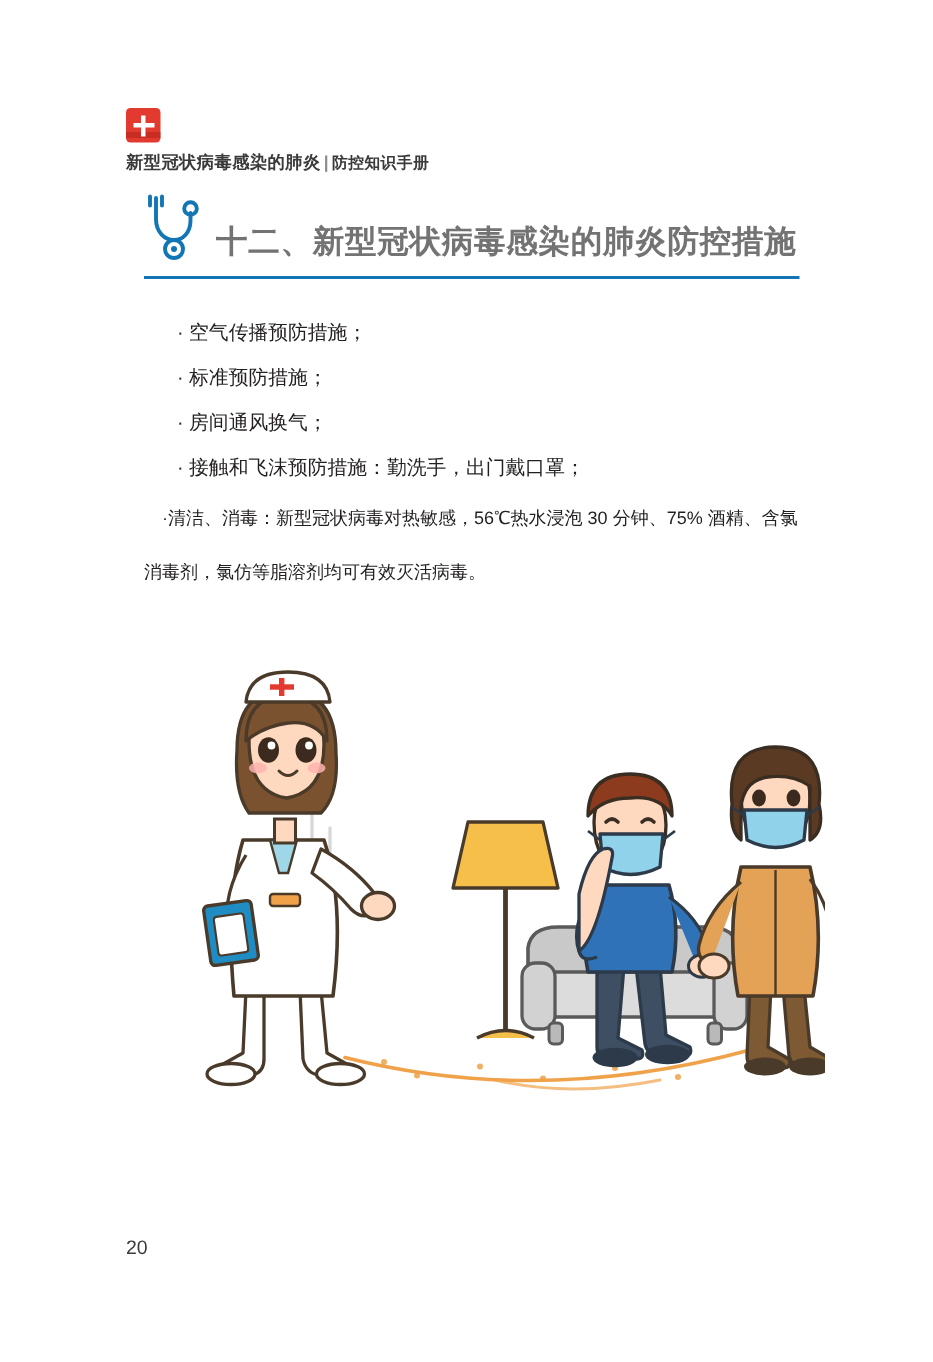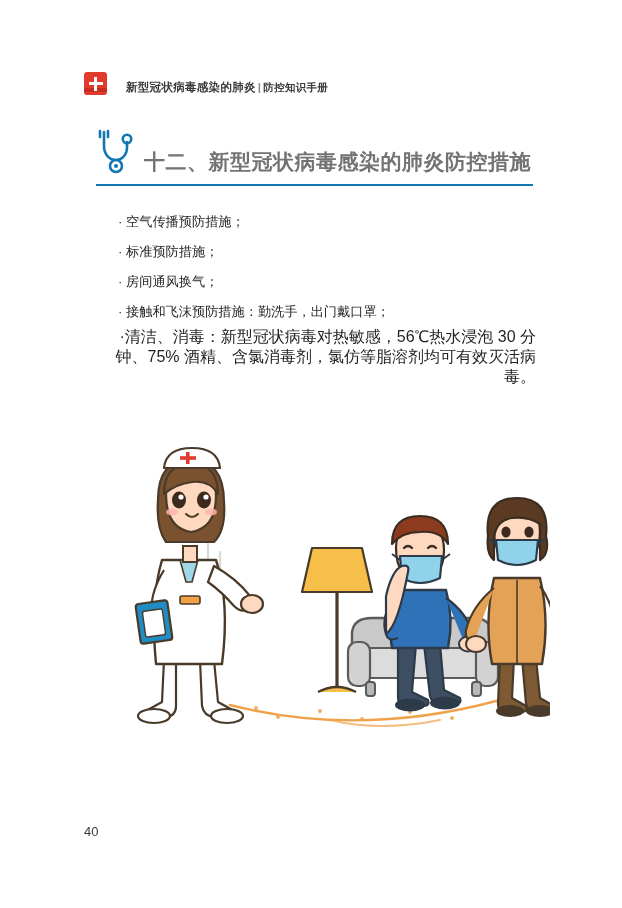--- a/index.html
+++ b/index.html
@@ -19,22 +19,23 @@
     inset: 0;
     background: #ffffff;
   }
 
   
   .header {
     position: absolute;
     left: 84px;
     top: 72px;
     display: flex;
-    align-items: flex-end;
-    gap: 19px;
+    align-items: flex-start;
+    gap: 6px;
+    flex-direction: column;
   }
   .header-badge {
     width: 23px;
     height: 23px;
     background: #e23a2e;
     border-radius: 3px;
     position: relative;
     flex: 0 0 auto;
   }
   .header-badge .cross-v {
@@ -122,25 +123,24 @@
     color: #231f20;
   }
   .bullet-line {
     font-size: 13.2px;
     line-height: 30px;
     padding-left: 22px;
     position: relative;
     white-space: nowrap;
   }
   .para {
-    font-size: 16px;
-    line-height: 20px;
+    font-size: 12px;
+    line-height: 36px;
     margin-top: 0;
     text-indent: 12px;
-    text-align: right;
   }
 
   
   .illus {
     position: absolute;
     left: 80px;
     top: 420px;
     width: 470px;
     height: 330px;
   }
@@ -322,15 +322,15 @@
         <ellipse cx="449" cy="112" rx="4.6" ry="5.6" fill="#3b2a1d"></ellipse>
 
         <path d="M416 120 L458 120 L456 140 Q437 150 418 140 Z" fill="#8fd2ea" stroke="#2d3a49" stroke-width="2.2" stroke-linejoin="round"></path>
         <path d="M416 124 L408 118" stroke="#2d3a49" stroke-width="1.8"></path>
         <path d="M458 124 L466 118" stroke="#2d3a49" stroke-width="1.8"></path>
       </g>
 
     </svg>
   </div>
 
-  <div class="page-number">40</div>
+  <div class="page-number">20</div>
 
 </div>
 
 </body></html>

